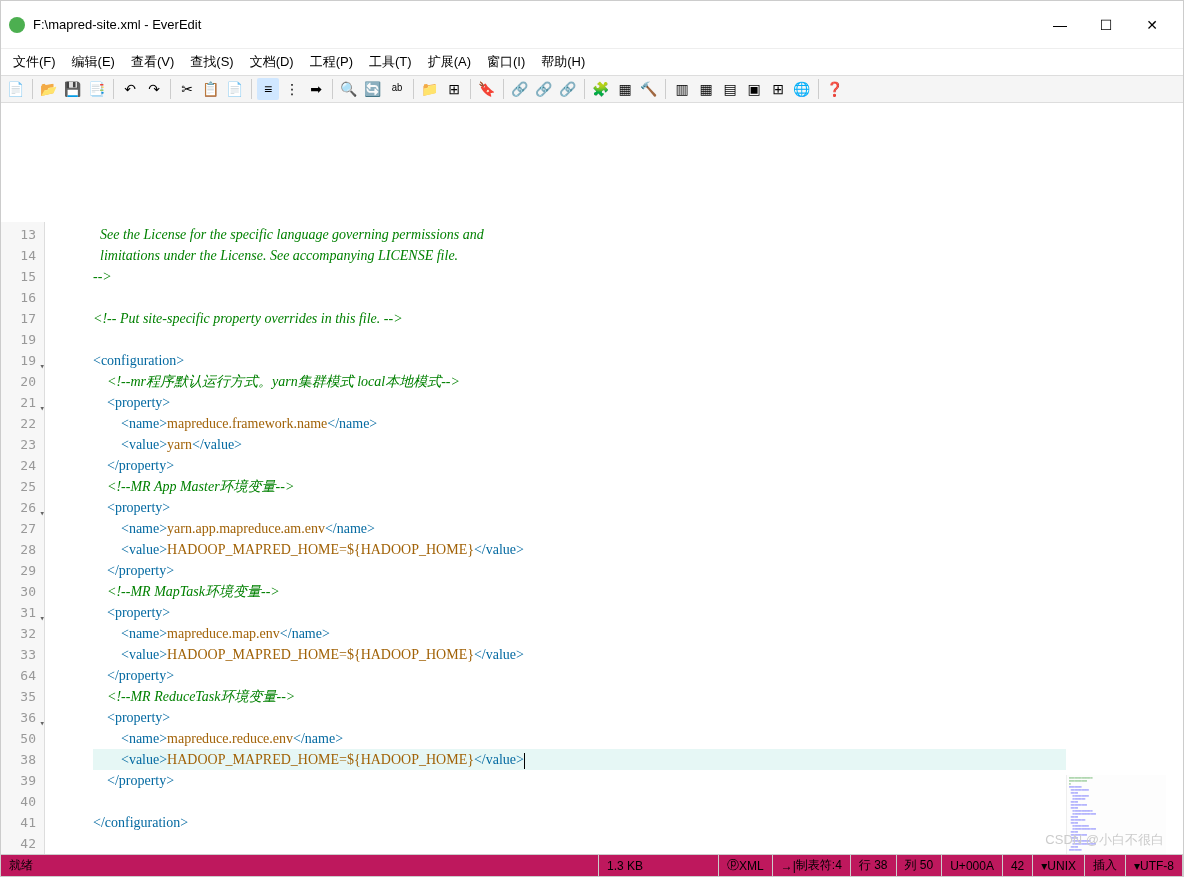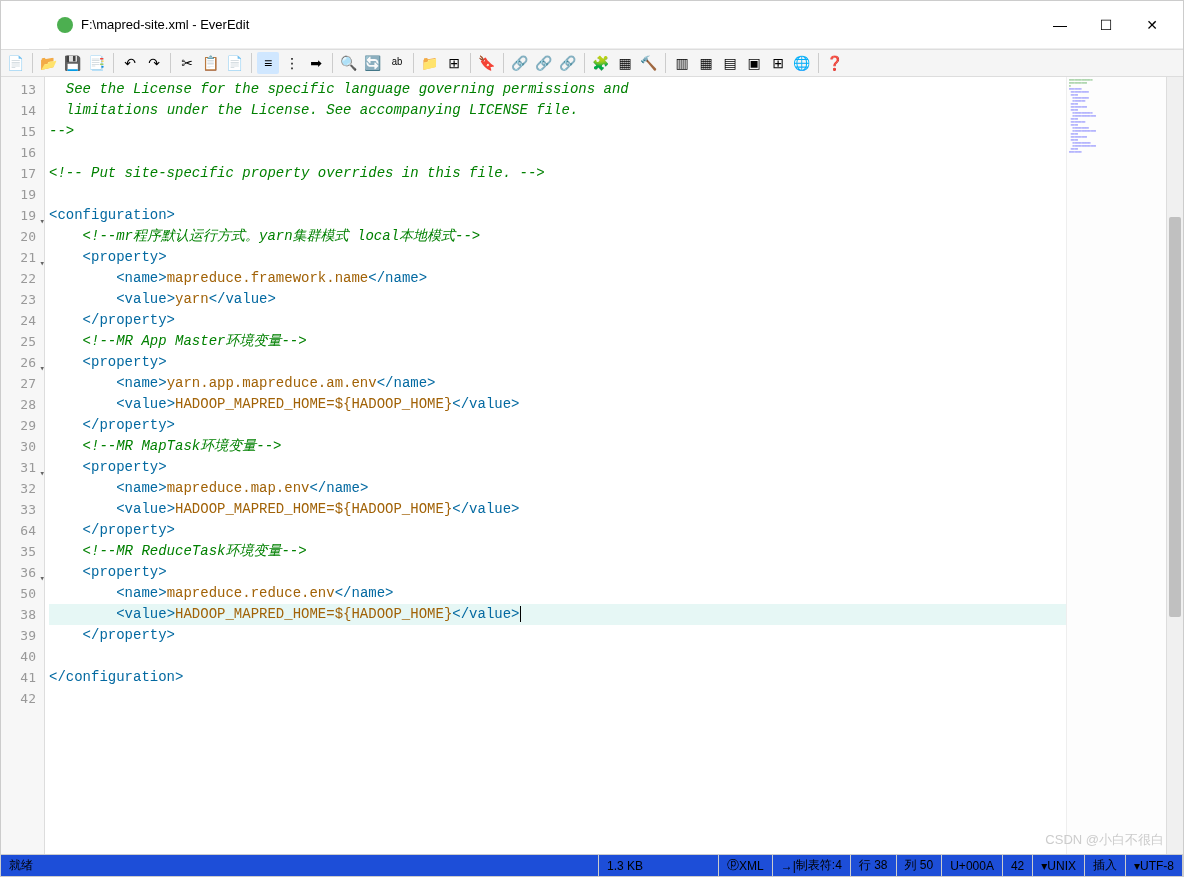--- a/index.html
+++ b/index.html
@@ -1,60 +1,72 @@
 <!DOCTYPE html>
 <html><head>
 <meta charset="utf-8">
 <style>
 * { margin: 0; padding: 0; box-sizing: border-box; }
 body { font-family: "Microsoft YaHei", Arial, sans-serif; font-size: 12px; background: #fff; overflow: hidden; }
 .window { width: 1184px; height: 877px; display: flex; flex-direction: column; border: 1px solid #ccc; }
-.titlebar { height: 48px; display: flex; align-items: center; padding: 2px 8px; background: #fff; border-bottom: 1px solid #eee; margin-left: 48px; }
+.titlebar { height: 48px; display: flex; align-items: center; padding: 2px 8px; background: #fff; border-bottom: 1px solid #eee; }
 .titlebar-icon { width: 16px; height: 16px; background: #4CAF50; border-radius: 50%; margin-right: 8px; }
 .titlebar-text { flex: 1; font-size: 13px; }
 .titlebar-controls { display: flex; }
 .titlebar-btn { width: 46px; height: 30px; display: flex; align-items: center; justify-content: center; cursor: pointer; font-size: 14px; }
 .menubar { height: 26px; display: flex; align-items: center; padding: 0 4px; background: #fff; }
 .menu-item { padding: 3px 8px; cursor: pointer; font-size: 13px; }
 .toolbar { height: 28px; display: flex; align-items: center; padding: 2px 4px; background: #f5f5f5; border-top: 1px solid #ddd; border-bottom: 1px solid #ddd; gap: 2px; }
 .tb-btn { width: 22px; height: 22px; display: flex; align-items: center; justify-content: center; cursor: pointer; font-size: 14px; border-radius: 2px; }
 .tb-sep { width: 1px; height: 20px; background: #ccc; margin: 0 3px; }
-.editor-area { flex: 1; display: flex; position: relative; overflow: hidden; }
+.editor-area { flex: 1; display: flex; position: relative; overflow: hidden; align-items: flex-end; }
 .gutter { width: 44px; background: #f7f7f7; border-right: 1px solid #ddd; font-family: Consolas, monospace; font-size: 13px; color: #999; text-align: right; padding-top: 2px; }
 .gutter-line { height: 21px; line-height: 21px; padding-right: 8px; position: relative; }
 .fold-marker { position: absolute; right: -1px; top: 6px; font-size: 9px; color: #666; }
-.code-area { flex: 1; font-family: Liberation Mono, monospace; font-size: 14px; line-height: 21px; padding: 2px 0 0 4px; position: relative; white-space: pre; overflow: hidden; }
+.code-area { flex: 1; font-family: Liberation Serif, serif; font-size: 14px; line-height: 21px; padding: 2px 0 0 4px; position: relative; white-space: pre; overflow: hidden; margin-left: 44px; }
 .code-line { height: 21px; }
 .code-line.highlight { background: #e6f7f5; }
 .tag { color: #0369a1; }
 .comment { color: #008000; font-style: italic; }
 .text { color: #a16207; }
 .cursor { display: inline-block; width: 1px; height: 16px; background: #000; vertical-align: middle; }
 .minimap { width: 100px; background: #fdfdfd; border-left: 1px solid #eee; font-size: 3px; line-height: 3px; padding: 2px; color: #4169e1; font-family: monospace; overflow: hidden; }
 .scrollbar-v { width: 17px; background: #f0f0f0; border-left: 1px solid #ddd; position: relative; }
 .scroll-thumb { position: absolute; top: 140px; left: 2px; right: 2px; height: 400px; background: #c0c0c0; border-radius: 2px; }
-.statusbar { height: 22px; display: flex; align-items: center; background: #1d4ed8; border-top: 1px solid #ccc; font-size: 12px; }
+.statusbar { height: 22px; display: flex; align-items: center; background: #be185d; border-top: 1px solid #ccc; font-size: 12px; }
 .status-item { padding: 0 8px; border-right: 1px solid #ccc; height: 100%; display: flex; align-items: center; }
 .status-item.flex { flex: 1; }
 .watermark { position: absolute; right: 20px; bottom: 28px; color: #ccc; font-size: 13px; }
 </style>
 </head>
 <body>
 
 <div class="window">
   <div class="titlebar">
     <div class="titlebar-icon"></div>
     <div class="titlebar-text">F:\mapred-site.xml - EverEdit</div>
     <div class="titlebar-controls">
       <div class="titlebar-btn">—</div>
       <div class="titlebar-btn">☐</div>
       <div class="titlebar-btn">✕</div>
     </div>
   </div>
 
+  <div class="menubar">
+    <div class="menu-item">文件(F)</div>
+    <div class="menu-item">编辑(E)</div>
+    <div class="menu-item">查看(V)</div>
+    <div class="menu-item">查找(S)</div>
+    <div class="menu-item">文档(D)</div>
+    <div class="menu-item">工程(P)</div>
+    <div class="menu-item">工具(T)</div>
+    <div class="menu-item">扩展(A)</div>
+    <div class="menu-item">窗口(I)</div>
+    <div class="menu-item">帮助(H)</div>
+  </div>
 
   <div class="toolbar">
     <div class="tb-btn">📄</div>
     <div class="tb-sep"></div>
     <div class="tb-btn">📂</div>
     <div class="tb-btn">💾</div>
     <div class="tb-btn">📑</div>
     <div class="tb-sep"></div>
     <div class="tb-btn">↶</div>
     <div class="tb-btn">↷</div>

